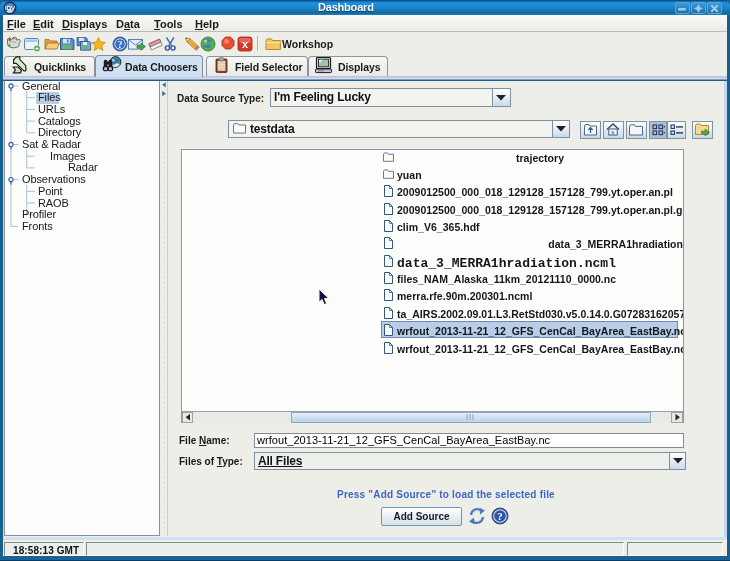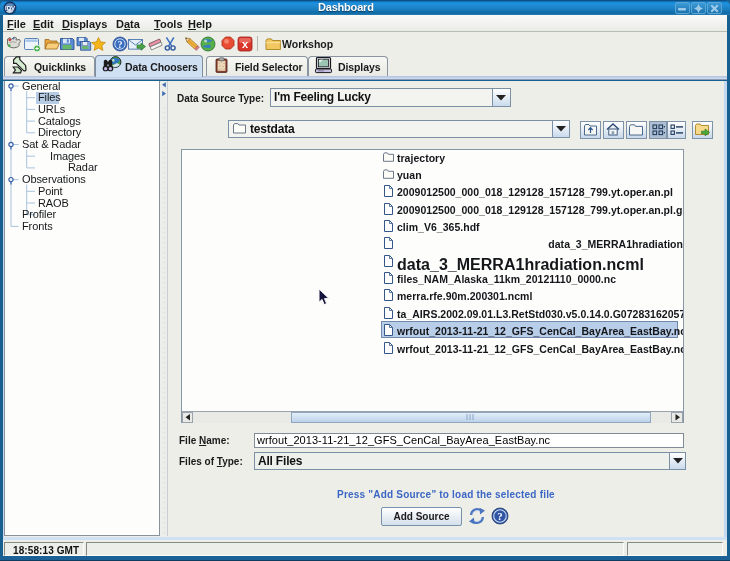--- a/index.html
+++ b/index.html
@@ -30,21 +30,21 @@
 <div class="ab" style="left:707px;top:2px;width:15px;height:12px;background:linear-gradient(#3c9bd8,#1c74b0);border:1px solid #5ba6d4;border-radius:2px;"></div>
 <svg class="ab" style="left:710px;top:4px" width="9" height="9">
     <path d="M0.5 2 L2 0.5 L4.5 3 L7 0.5 L8.5 2 L6 4.5 L8.5 7 L7 8.5 L4.5 6 L2 8.5 L0.5 7 L3 4.5 Z" fill="#9ecbe8"></path>
   </svg>
 <div class="ab" style="left:3px;top:15px;width:724px;height:17px;background:linear-gradient(#fbfbf9,#e9ebe5);border-bottom:1px solid #b9beb4;"></div>
 <div class="ab b11" style="left:7px;top:18px;color:#1a1a1a;"><u>F</u>ile</div>
 <div class="ab b11" style="left:33px;top:18px;color:#1a1a1a;"><u>E</u>dit</div>
 <div class="ab b11" style="left:62px;top:18px;color:#1a1a1a;"><u>D</u>isplays</div>
 <div class="ab b11" style="left:116px;top:18px;color:#1a1a1a;">D<u>a</u>ta</div>
 <div class="ab b11" style="left:154px;top:18px;color:#1a1a1a;"><u>T</u>ools</div>
-<div class="ab b11" style="left:188px;top:18px;color:#1a1a1a;"><u>H</u>elp</div>
+<div class="ab b11" style="left:195px;top:18px;color:#1a1a1a;"><u>H</u>elp</div>
 <div class="ab" style="left:3px;top:32px;width:724px;height:23px;background:#edeee8;"></div>
 <svg class="ab" style="left:0;top:33px" width="340" height="22" viewBox="0 0 340 22">
 <g>
 
  <path d="M7.5 6 L10 4.5 L11.5 6.5 L14 4 L16.5 5 L16 7 L19.5 6.5 L20.5 8.5 L19 10.5 Q20 13 17.5 14 Q14 15.5 11 14.5 Q8 13.5 7.5 11 Z" fill="#dcdcd6" stroke="#70706a" stroke-width="1"></path>
  <path d="M9.5 9.5 Q13 8 16.5 9.5" fill="none" stroke="#9a9a94" stroke-width="0.8"></path>
  <circle cx="9.8" cy="6.8" r="1.4" fill="#cc3333"></circle>
  <circle cx="9.2" cy="12.6" r="1.4" fill="#44aa44"></circle>
  <circle cx="13.5" cy="5.6" r="1" fill="#4a6ab8"></circle>
 
@@ -362,21 +362,21 @@
 </svg>
 <div class="ab" style="left:692px;top:121px;width:21px;height:18px;background:linear-gradient(#ffffff,#c8d8ea);border:1px solid #7e92a8;"></div>
 <svg class="ab" style="left:695px;top:123px" width="15" height="14" viewBox="0 0 15 14">
 <path d="M0.5 11.5 v-9 l1-1.5 h3.8 l1 1.5 h7.2 v9 z" fill="#f6d98a" stroke="#a8821e" stroke-width="0.9"></path>
 <path d="M6.5 8.2 h3.6 V6 l4.4 3.4 -4.4 3.4 v-2.2 h-3.6 z" fill="#4aaa3c" stroke="#2c7a24" stroke-width="0.7"></path>
 </svg>
 <div class="ab" style="left:181px;top:149px;width:503px;height:274px;background:#fdfdfc;border:1px solid #8697a8;"></div>
 <svg class="ab" style="left:383px;top:151.6px" width="11" height="10" viewBox="0 0 11 10">
 <path d="M0.5 9.3 v-7 l0.9-1.4 h3 l0.9 1.4 h5.2 v7 z" fill="#fdfdf8" stroke="#5a6a7a" stroke-width="0.9"></path>
 </svg>
-<div class="ab" style="left:397px;top:151.6px;font-weight:bold;font-size:10.5px;letter-spacing:0.02px;color:#14161a;white-space:nowrap;overflow:hidden;width:286px;">trajectory</div>
+<div class="ab" style="left:397px;top:151.6px;font-weight:bold;font-size:10.5px;letter-spacing:0.02px;color:#14161a;white-space:nowrap;overflow:hidden;width:286px;text-align:center;">trajectory</div>
 <svg class="ab" style="left:383px;top:168.9px" width="11" height="10" viewBox="0 0 11 10">
 <path d="M0.5 9.3 v-7 l0.9-1.4 h3 l0.9 1.4 h5.2 v7 z" fill="#fdfdf8" stroke="#5a6a7a" stroke-width="0.9"></path>
 </svg>
 <div class="ab" style="left:397px;top:168.9px;font-weight:bold;font-size:10.5px;letter-spacing:0.02px;color:#14161a;white-space:nowrap;overflow:hidden;width:286px;">yuan</div>
 <svg class="ab" style="left:384px;top:185.3px" width="9" height="12" viewBox="0 0 9 12">
 <path d="M0.5 0.5 h5 L8.5 3.5 V11.5 h-8 z" fill="#fff" stroke="#34578a" stroke-width="1"></path>
 <path d="M5.5 0.5 V3.5 h3" fill="none" stroke="#34578a" stroke-width="0.8"></path>
 </svg>
 <div class="ab" style="left:397px;top:186.3px;font-weight:bold;font-size:10.5px;letter-spacing:0.02px;color:#14161a;white-space:nowrap;overflow:hidden;width:286px;">2009012500_000_018_129128_157128_799.yt.oper.an.pl</div>
 <svg class="ab" style="left:384px;top:202.7px" width="9" height="12" viewBox="0 0 9 12">
@@ -391,21 +391,21 @@
 <div class="ab" style="left:397px;top:221.0px;font-weight:bold;font-size:10.5px;letter-spacing:0.02px;color:#14161a;white-space:nowrap;overflow:hidden;width:286px;">clim_V6_365.hdf</div>
 <svg class="ab" style="left:384px;top:237.3px" width="9" height="12" viewBox="0 0 9 12">
 <path d="M0.5 0.5 h5 L8.5 3.5 V11.5 h-8 z" fill="#fff" stroke="#34578a" stroke-width="1"></path>
 <path d="M5.5 0.5 V3.5 h3" fill="none" stroke="#34578a" stroke-width="0.8"></path>
 </svg>
 <div class="ab" style="left:397px;top:238.3px;font-weight:bold;font-size:10.5px;letter-spacing:0.02px;color:#14161a;white-space:nowrap;overflow:hidden;width:286px;text-align:right;">data_3_MERRA1hradiation</div>
 <svg class="ab" style="left:384px;top:254.7px" width="9" height="12" viewBox="0 0 9 12">
 <path d="M0.5 0.5 h5 L8.5 3.5 V11.5 h-8 z" fill="#fff" stroke="#34578a" stroke-width="1"></path>
 <path d="M5.5 0.5 V3.5 h3" fill="none" stroke="#34578a" stroke-width="0.8"></path>
 </svg>
-<div class="ab" style="left:397px;top:255.7px;font-weight:bold;font-size:16px;letter-spacing:0.02px;color:#14161a;white-space:nowrap;overflow:hidden;width:286px;">data_3_MERRA1hradiation.ncml</div>
+<div class="ab" style="left:397px;top:255.7px;font-weight:bold;font-size:13px;letter-spacing:0.02px;color:#14161a;white-space:nowrap;overflow:hidden;width:286px;font-family:Liberation Mono, monospace;">data_3_MERRA1hradiation.ncml</div>
 <svg class="ab" style="left:384px;top:272.1px" width="9" height="12" viewBox="0 0 9 12">
 <path d="M0.5 0.5 h5 L8.5 3.5 V11.5 h-8 z" fill="#fff" stroke="#34578a" stroke-width="1"></path>
 <path d="M5.5 0.5 V3.5 h3" fill="none" stroke="#34578a" stroke-width="0.8"></path>
 </svg>
 <div class="ab" style="left:397px;top:273.1px;font-weight:bold;font-size:10.5px;letter-spacing:0.02px;color:#14161a;white-space:nowrap;overflow:hidden;width:286px;">files_NAM_Alaska_11km_20121110_0000.nc</div>
 <svg class="ab" style="left:384px;top:289.4px" width="9" height="12" viewBox="0 0 9 12">
 <path d="M0.5 0.5 h5 L8.5 3.5 V11.5 h-8 z" fill="#fff" stroke="#34578a" stroke-width="1"></path>
 <path d="M5.5 0.5 V3.5 h3" fill="none" stroke="#34578a" stroke-width="0.8"></path>
 </svg>
 <div class="ab" style="left:397px;top:290.4px;font-weight:bold;font-size:10.5px;letter-spacing:0.02px;color:#14161a;white-space:nowrap;overflow:hidden;width:286px;">merra.rfe.90m.200301.ncml</div>
@@ -442,21 +442,21 @@
   </svg>
 <div class="ab b10" style="left:179px;top:435px;color:#1a1a1a;">File <u>N</u>ame:</div>
 <div class="ab" style="left:254px;top:432.5px;width:430px;height:15px;background:#fff;border:1px solid #808b98;"></div>
 <div class="ab" style="left:257px;top:434px;font-size:11px;letter-spacing:0.05px;color:#000;">wrfout_2013-11-21_12_GFS_CenCal_BayArea_EastBay.nc</div>
 <div class="ab b10" style="left:179px;top:456px;color:#1a1a1a;">Files of <u>T</u>ype:</div>
 <div class="ab" style="left:254px;top:452px;width:432px;height:18px;background:#eef0ec;border:1px solid #7b8fa5;"></div>
 <div class="ab" style="left:669px;top:453px;width:16px;height:16px;background:linear-gradient(#ffffff,#c9daec);border-left:1px solid #7b8fa5;"></div>
 <svg class="ab" style="left:671.5px;top:458px" width="12" height="6">
     <path d="M1 0 h10 L6 5.5 Z" fill="#222"></path>
   </svg>
-<div class="ab" style="left:258px;top:454px;font-weight:bold;font-size:12px;letter-spacing:-0.2px;color:#111;">All Files</div>
+<div class="ab" style="left:258px;top:454px;font-weight:bold;font-size:12px;letter-spacing:-0.2px;color:#111;text-decoration:underline;">All Files</div>
 <div class="ab" style="left:168px;top:489px;width:556px;text-align:center;font-weight:bold;font-size:10px;letter-spacing:0.2px;color:#3c66c4;">Press "Add Source" to load the selected file</div>
 <div class="ab" style="left:381px;top:507px;width:81px;height:19px;background:linear-gradient(#ffffff 0%,#eef2f6 40%,#d5e0ea 100%);border:1px solid #7791ab;border-radius:2px;text-align:center;font-weight:bold;font-size:10px;line-height:17px;color:#1a1a1a;">Add Source</div>
 <svg class="ab" style="left:468px;top:507px" width="18" height="18" viewBox="0 0 18 18">
 <path d="M3.2 8 A6 6 0 0 1 12.8 3.4" fill="none" stroke="#4a74c0" stroke-width="2.4"></path>
 <path d="M11.6 0.8 L17 3.6 L12 7.6 Z" fill="#4a74c0"></path>
 <path d="M14.8 10 A6 6 0 0 1 5.2 14.6" fill="none" stroke="#4a74c0" stroke-width="2.4"></path>
 <path d="M6.4 17.2 L1 14.4 L6 10.4 Z" fill="#4a74c0"></path>
 <path d="M4.3 7.6 A4.8 4.8 0 0 1 11.6 4.2" fill="none" stroke="#b8ccea" stroke-width="0.8"></path>
 <path d="M13.7 10.4 A4.8 4.8 0 0 1 6.4 13.8" fill="none" stroke="#b8ccea" stroke-width="0.8"></path>
 </svg>

